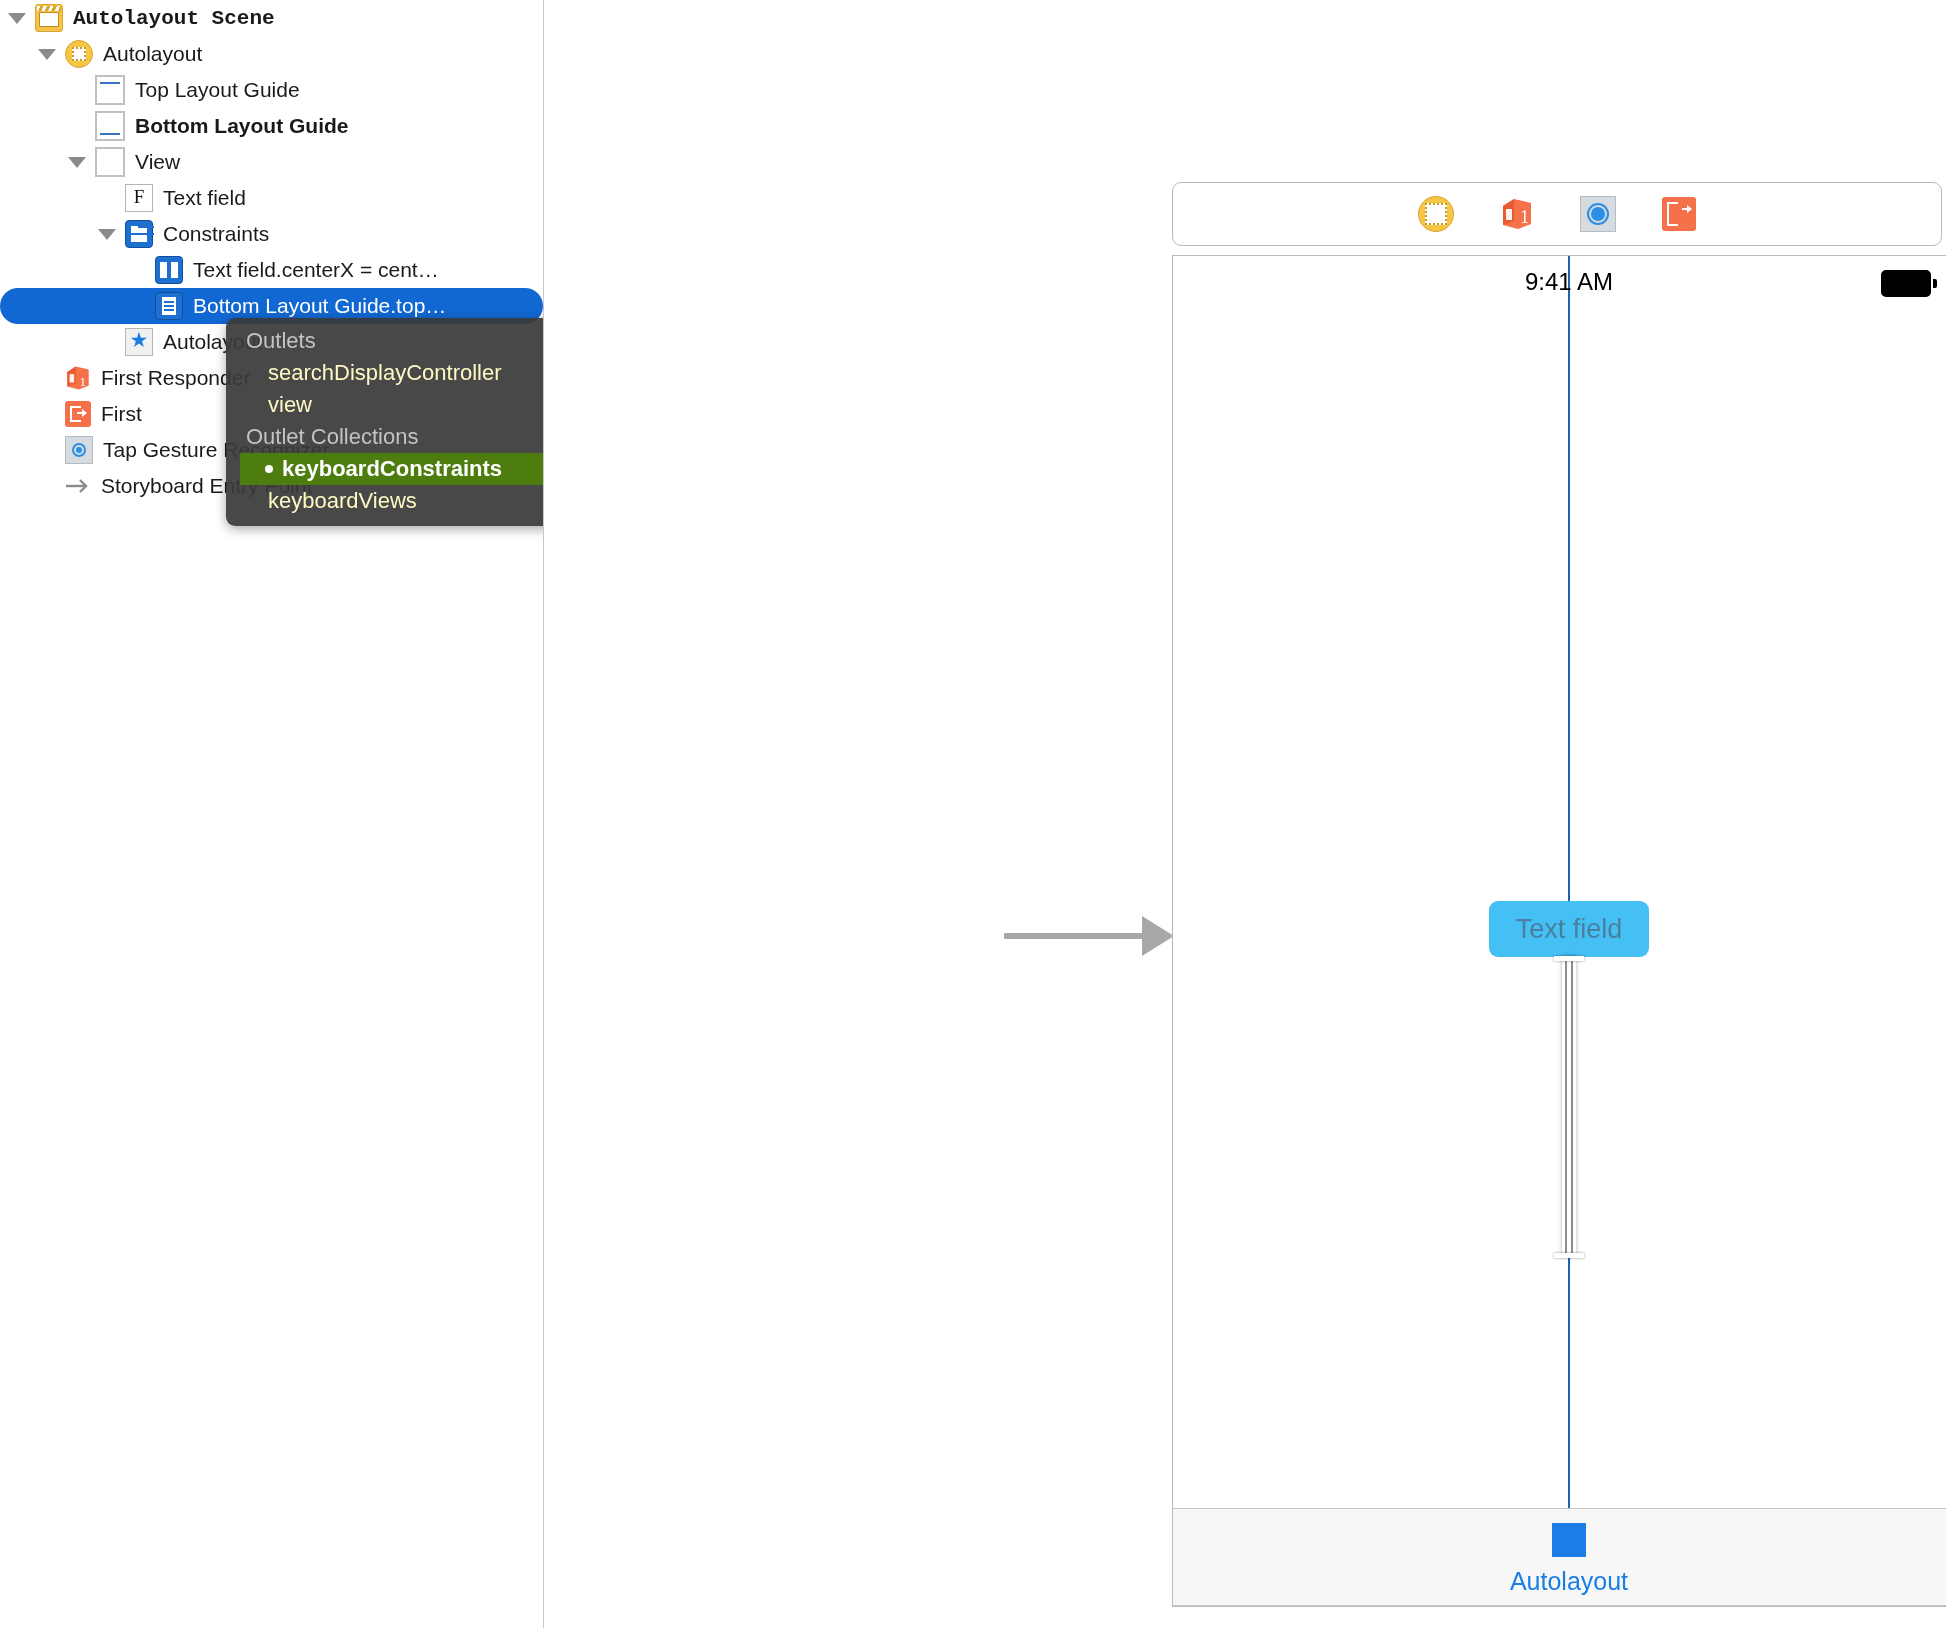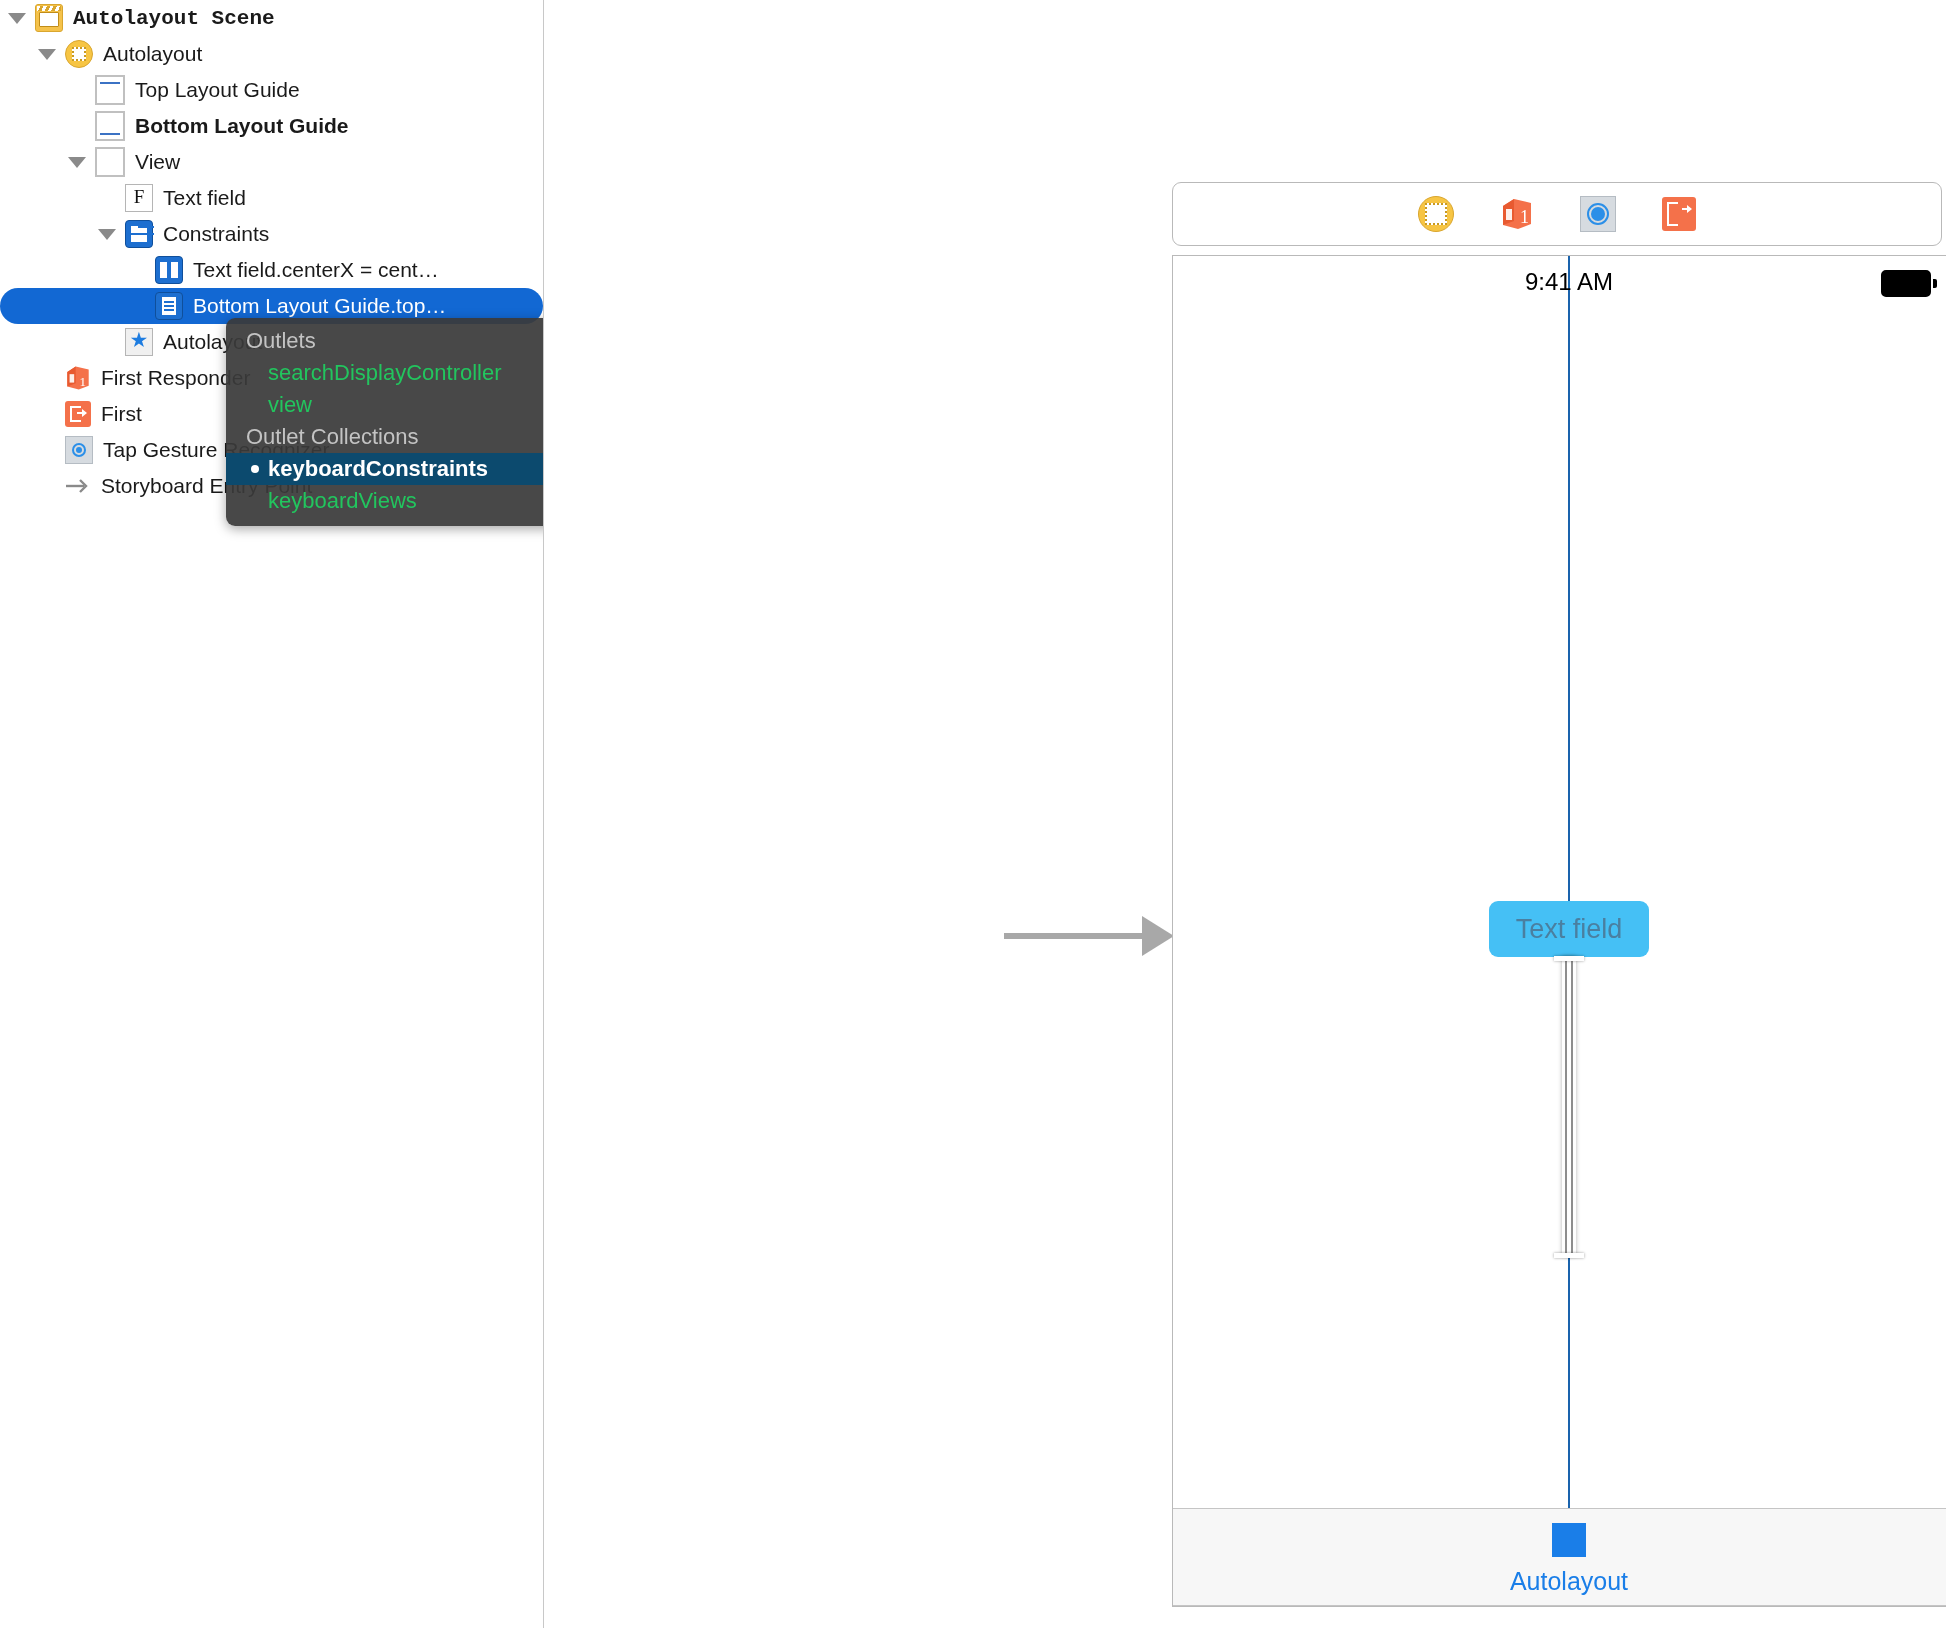--- a/index.html
+++ b/index.html
@@ -253,29 +253,30 @@
     box-shadow: 0 3px 12px rgba(0,0,0,0.35);
     z-index: 50;
   }
   .popup-header {
     font-size: 22px;
     color: #c3c3c3;
     padding: 3px 14px 3px 20px;
   }
   .popup-item {
     font-size: 22px;
-    color: #22c55e;
+    color: #fef9c3;
     padding: 3px 14px 3px 42px;
     position: relative;
     white-space: nowrap;
   }
   .popup-item.highlighted {
-    background: #0c4a6e;
+    background: #4d7c0f;
     color: #ffffff;
     font-weight: bold;
+    margin-left: 14px;
   }
   .popup-bullet {
     position: absolute;
     left: 25px;
     top: 50%;
     transform: translateY(-50%);
     width: 8px; height: 8px;
     background: #ffffff;
     border-radius: 50%;
   }

